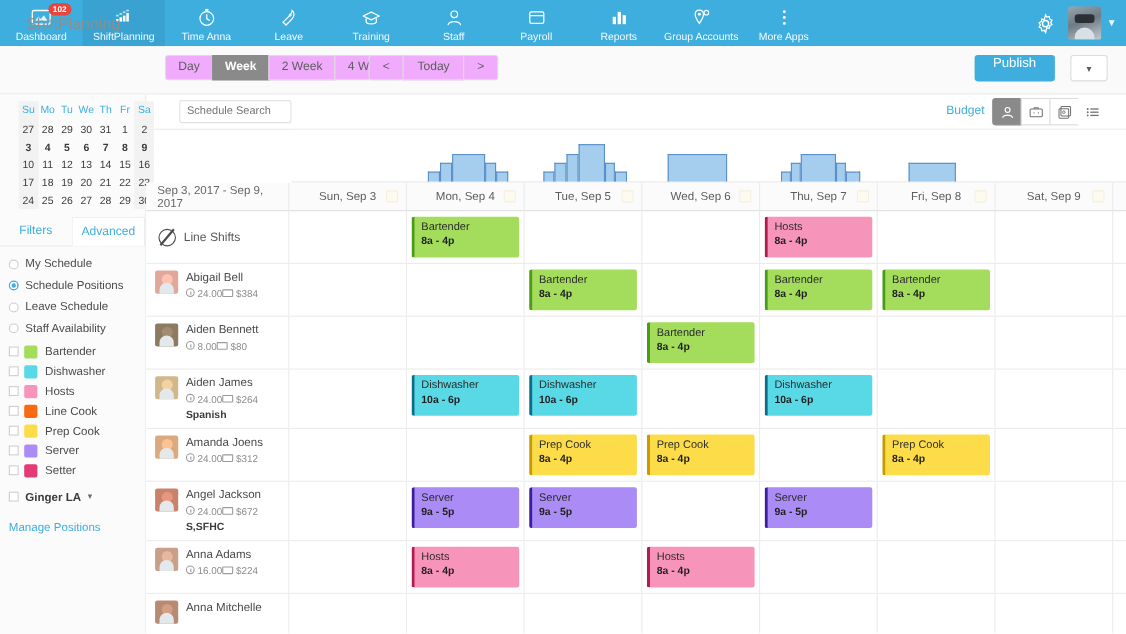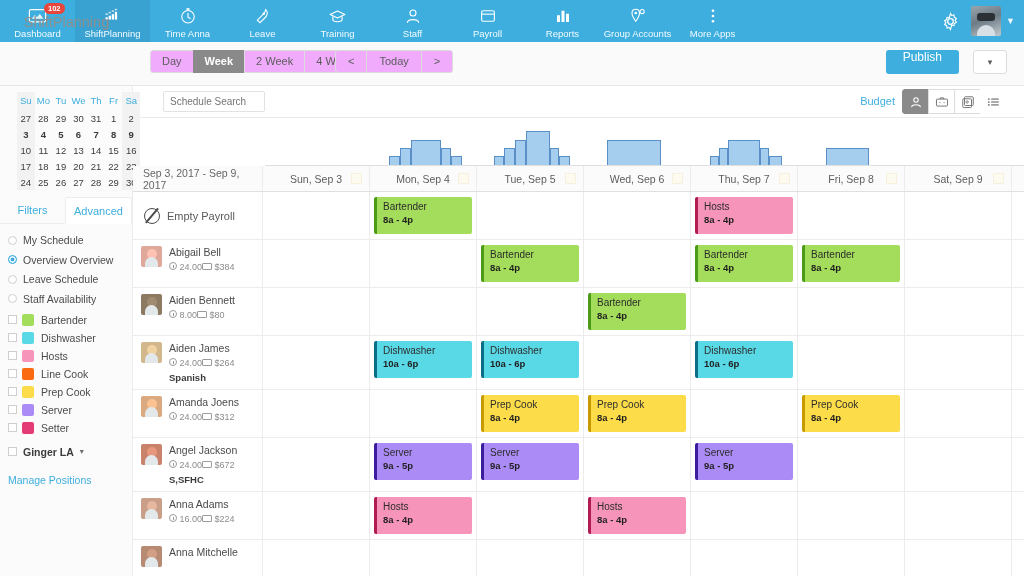--- a/index.html
+++ b/index.html
@@ -477,21 +477,21 @@
     <div class="ft active">Advanced</div>
   </div>
 
   <div id="filters">
     <div class="radio-row">
       <span class="rdo"></span>
       <span class="t">My Schedule</span>
     </div>
     <div class="radio-row">
       <span class="rdo on"></span>
-      <span class="t">Overview Overview</span>
+      <span class="t">Schedule Positions</span>
     </div>
     <div class="radio-row">
       <span class="rdo"></span>
       <span class="t">Leave Schedule</span>
     </div>
     <div class="radio-row">
       <span class="rdo"></span>
       <span class="t">Staff Availability</span>
     </div>
 
@@ -614,21 +614,21 @@
     <div class="hcell day">
       <span>Sat, Sep 9</span>
       <span class="copyico"></span>
     </div>
   </div>
 
   <div id="gridbody">
       <div class="grow empty-row">
         <div class="ncell">
           <span class="empty-ico"></span>
-          <span class="empty-lbl">Empty Payroll</span>
+          <span class="empty-lbl">Line Shifts</span>
         </div>
         <div class="gcell"></div>
         <div class="gcell">
           <div class="shift" style="background: rgb(163, 221, 91); border-left: 3px solid rgb(76, 155, 24);">
             <div class="p">Bartender</div>
             <div class="h">8a - 4p</div>
           </div>
         </div>
         <div class="gcell"></div>
         <div class="gcell"></div>

